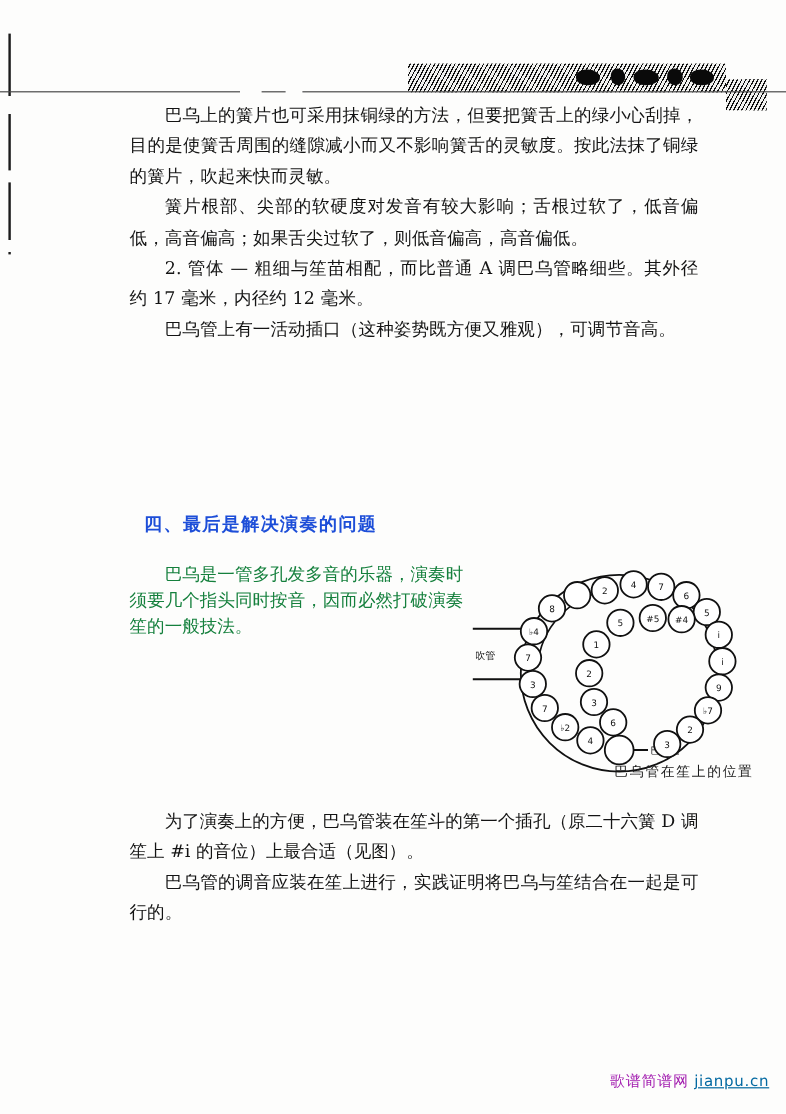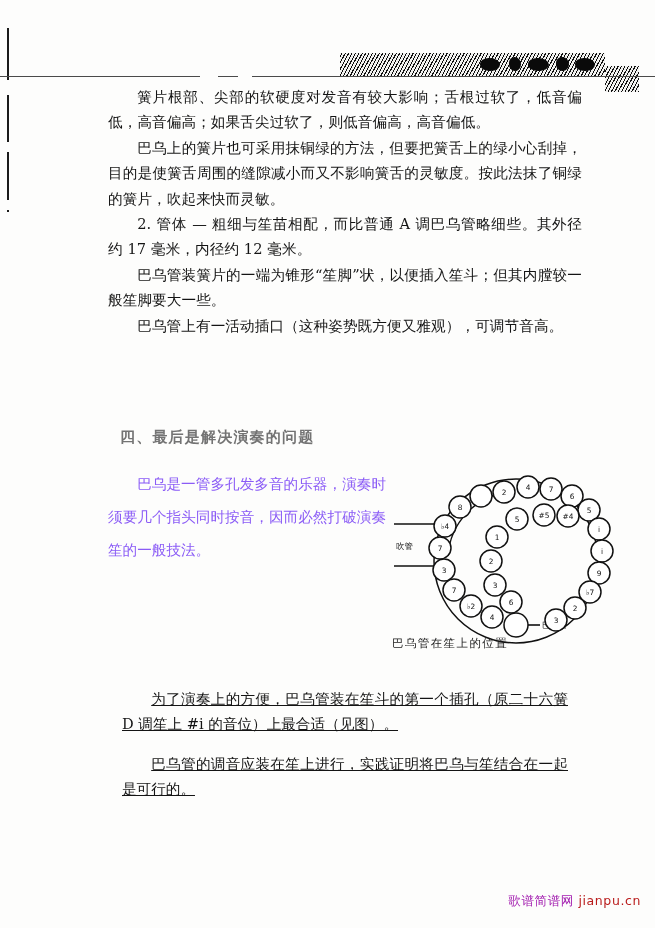--- a/index.html
+++ b/index.html
@@ -105,34 +105,34 @@
   }
 
   
   .section-heading {
     position: absolute;
     left: 120px;
     top: 428px;
     font-family: "DejaVu Sans", "Liberation Sans", sans-serif;
     font-size: 15px;
     font-weight: bold;
-    color: #737373;
+    color: #1d4ed8;
     letter-spacing: 1.2px;
   }
 
   
   .col-left {
     position: absolute;
     left: 108px;
     top: 468px;
     width: 278px;
     font-family: Liberation Sans, sans-serif;
     font-size: 14.6px;
-    line-height: 33px;
-    color: #8b5cf6;
+    line-height: 22px;
+    color: #15803d;
     text-align: justify;
   }
   .col-left p {
     margin: 0;
     text-indent: 2em;
   }
 
   
   .figure {
     position: absolute;
@@ -140,58 +140,57 @@
     top: 466px;
     width: 236px;
     height: 200px;
   }
   .figure svg { display: block; }
   .fig-caption {
     position: absolute;
     left: 392px;
     top: 636px;
     width: 236px;
-    text-align: left;
+    text-align: right;
     font-family: "DejaVu Serif", "Liberation Serif", serif;
     font-size: 11.5px;
     color: #1c1c1c;
     letter-spacing: 1.4px;
   }
 
   
   .tail-text {
     position: absolute;
     left: 108px;
     top: 672px;
     width: 474px;
     font-family: "DejaVu Serif", "Liberation Serif", serif;
     font-size: 14.6px;
     line-height: 25.4px;
     color: #141414;
     text-align: justify;
   }
   .tail-text p {
-    margin: 14px;
+    margin: 0;
     text-indent: 2em;
-    text-decoration: underline;
   }
 
   
   .watermark {
     position: absolute;
     right: 14px;
     bottom: 18px;
     font-family: "DejaVu Sans", "Liberation Sans", sans-serif;
     font-size: 12.5px;
     color: #b9b2ad;
     letter-spacing: 0.6px;
     white-space: nowrap;
   }
   .watermark .wm-cn { color: #a21caf; }
-  .watermark .wm-url { color: #b91c1c; }
+  .watermark .wm-url { color: #0369a1; text-decoration: underline; }
 
   .circle-num {
     font-family: "DejaVu Sans", "Liberation Sans", sans-serif;
     font-size: 7.4px;
     fill: #111;
   }
   .fig-label {
     font-family: "DejaVu Serif", "Liberation Serif", serif;
     font-size: 8.4px;
     fill: #141414;
@@ -215,24 +214,23 @@
 
   <div class="header-title">
     <span class="blot" style="left:2px;  top:3px;  width:20px; height:13px;"></span>
     <span class="blot" style="left:31px; top:2px;  width:12px; height:14px;"></span>
     <span class="blot" style="left:50px; top:3px;  width:21px; height:13px;"></span>
     <span class="blot" style="left:78px; top:2px;  width:13px; height:14px;"></span>
     <span class="blot" style="left:97px; top:3px;  width:20px; height:13px;"></span>
   </div>
 
   <div class="body-text">
+    <p>巴乌上的簧片也可采用抹铜绿的方法，但要把簧舌上的绿小心刮掉，目的是使簧舌周围的缝隙减小而又不影响簧舌的灵敏度。按此法抹了铜绿的簧片，吹起来快而灵敏。</p>
     <p>簧片根部、尖部的软硬度对发音有较大影响；舌根过软了，低音偏低，高音偏高；如果舌尖过软了，则低音偏高，高音偏低。</p>
-    <p>巴乌上的簧片也可采用抹铜绿的方法，但要把簧舌上的绿小心刮掉，目的是使簧舌周围的缝隙减小而又不影响簧舌的灵敏度。按此法抹了铜绿的簧片，吹起来快而灵敏。</p>
     <p>2. 管体 — 粗细与笙苗相配，而比普通 A 调巴乌管略细些。其外径约 17 毫米，内径约 12 毫米。</p>
-    <p>巴乌管装簧片的一端为锥形“笙脚”状，以便插入笙斗；但其内膛较一般笙脚要大一些。</p>
     <p>巴乌管上有一活动插口（这种姿势既方便又雅观），可调节音高。</p>
   </div>
 
   <div class="section-heading">四、最后是解决演奏的问题</div>
 
   <div class="col-left">
     <p>巴乌是一管多孔发多音的乐器，演奏时须要几个指头同时按音，因而必然打破演奏笙的一般技法。</p>
   </div>
 
   <div class="figure">

